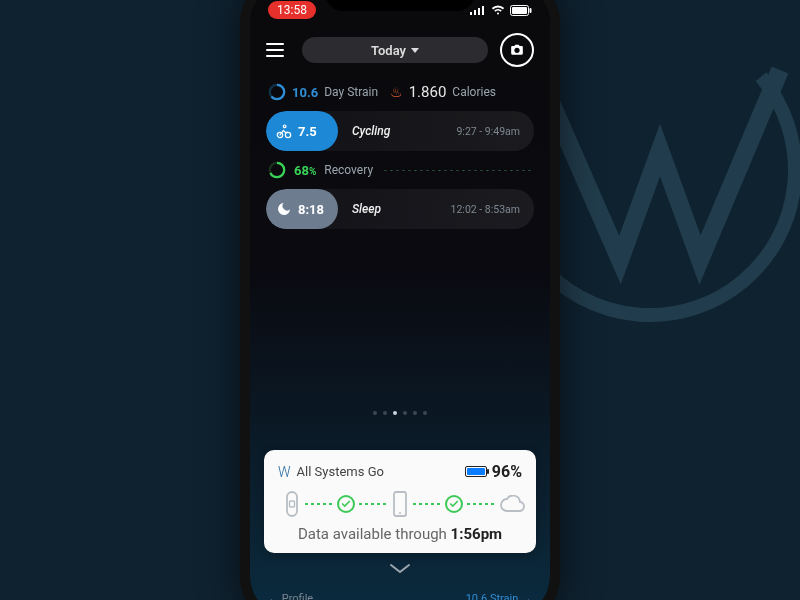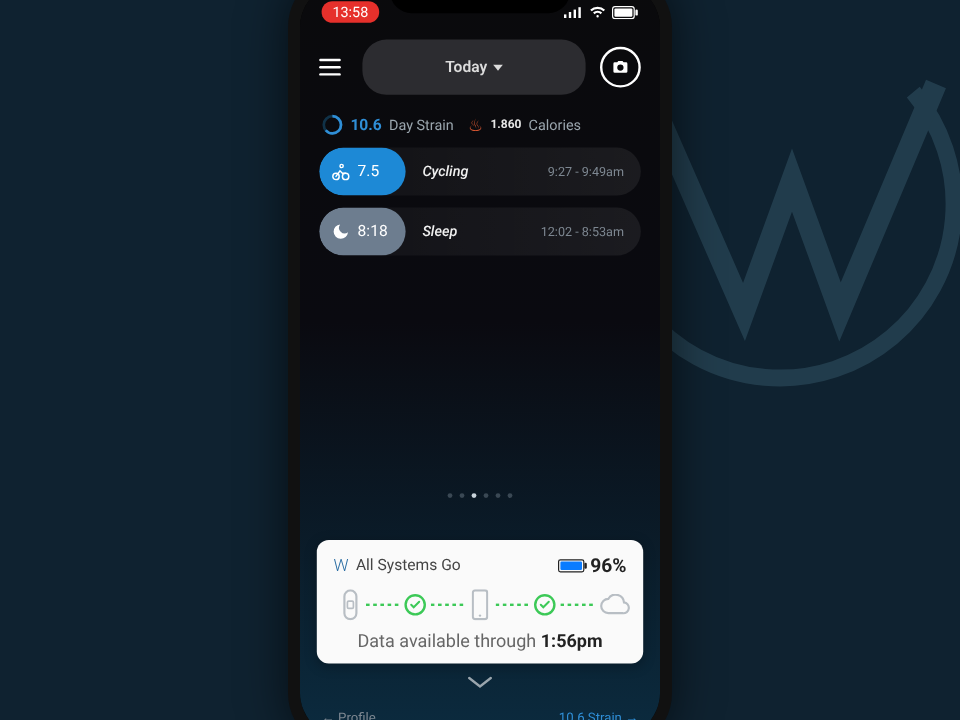--- a/index.html
+++ b/index.html
@@ -69,56 +69,56 @@
     display: flex; align-items: center; gap: 12px;
     padding: 8px 16px 12px 16px;
   }
   .menu-btn { width: 24px; height: 24px; display:flex; flex-direction:column; justify-content:center; gap:4px; }
   .menu-btn span{ display:block; height:2px; width:18px; background:#fff; border-radius:2px; }
   .date-pill {
     flex: 1;
     background: #2c2c30;
     color: #dcdcdc;
     border-radius: 20px;
-    height: 46px;
+    height: 26px;
     display:flex;align-items:center;justify-content:center;
     font-size: 13px; font-weight: 600;
     gap:5px;
   }
   .chev-down { width:0;height:0;border-left:4px solid transparent;border-right:4px solid transparent;border-top:5px solid #dcdcdc; }
   .camera-btn {
     width:34px;height:34px;border-radius:50%;
     border:2px solid #fff; display:flex;align-items:center;justify-content:center;
   }
   .camera-btn svg{width:14px;height:14px;}
 
   
   .content { padding: 0 16px; flex:1; overflow:hidden; position:relative;}
   .metrics-row { display:flex; align-items:center; gap:12px; margin: 4px 0 10px 2px; }
   .metric { display:flex; align-items:center; gap:6px; font-size:12px; }
   .ring { width:18px;height:18px; }
   .metric .num { color:#2f8ed6; font-weight:700; font-size:13px;}
   .metric .lbl { color:#9aa5ad; }
   .flame { color:#e05a33; font-size:14px; }
-  .metric2 .num { color:#e6e6e6; font-weight:700;font-size:10px;}
+  .metric2 .num { color:#e6e6e6; font-weight:400;font-size:15px;}
 
   .card {
     background: linear-gradient(to right, rgba(255,255,255,0.03), rgba(255,255,255,0.07));
     border-radius: 24px;
     height: 40px;
     display:flex; align-items:center;
     margin-bottom: 10px;
     padding-right:14px;
     overflow:hidden;
   }
   .card .badge {
     height:40px; min-width:72px; border-radius:24px;
     display:flex;align-items:center;gap:6px;
     padding:0 12px 0 10px;
-    font-weight:400; font-size:13px;
+    font-weight:700; font-size:13px;
   }
   .badge.blue { background:#1d89d6; color:#fff;}
   .badge.slate { background:#6d7d8f; color:#fff;}
   .badge svg{width:16px;height:16px;}
   .card .title { margin-left:14px; font-size:12px; font-weight:500; color:#f0f0f0; flex:1;font-style:italic;}
   .card .timestamp { font-size:10.5px; color:#7d8791; }
 
   .recovery-row { display:flex; align-items:center; gap:8px; margin: 2px 0 10px 2px;}
   .recovery-row .pct { color:#39d357; font-weight:700; font-size:13px;}
   .recovery-row .suffix { color:#39d357; font-size:10px;}
@@ -238,20 +238,29 @@
               <circle cx="6" cy="18" r="4" fill="none" stroke="#fff" stroke-width="1.8"></circle>
               <circle cx="18" cy="18" r="4" fill="none" stroke="#fff" stroke-width="1.8"></circle>
               <path d="M6 18l5-7 3 3h4M13 7a2 2 0 100-4 2 2 0 000 4z" fill="none" stroke="#fff" stroke-width="1.8" stroke-linecap="round"></path>
             </svg>
           <span>7.5</span>
         </div>
         <div class="title">Cycling</div>
         <div class="timestamp">9:27 - 9:49am</div>
       </div>
 
+      <div class="recovery-row">
+        <svg class="ring" viewBox="0 0 20 20" style="width:18px;height:18px;">
+            <circle cx="10" cy="10" r="8" fill="none" stroke="#1a2f1c" stroke-width="2.5"></circle>
+            <circle cx="10" cy="10" r="8" fill="none" stroke="#39d357" stroke-width="2.5" stroke-dasharray="34 50" transform="rotate(-90 10 10)"></circle>
+          </svg>
+        <span class="pct"><span>68</span><span class="suffix">%</span></span>
+        <span class="lbl">Recovery</span>
+        <span class="dots"></span>
+      </div>
 
       <div class="card">
         <div class="badge slate">
           <svg viewBox="0 0 24 24">
               <path fill="#fff" d="M21 12.8A9 9 0 1111.2 3a7 7 0 009.8 9.8z"></path>
             </svg>
           <span>8:18</span>
         </div>
         <div class="title">Sleep</div>
         <div class="timestamp">12:02 - 8:53am</div>

